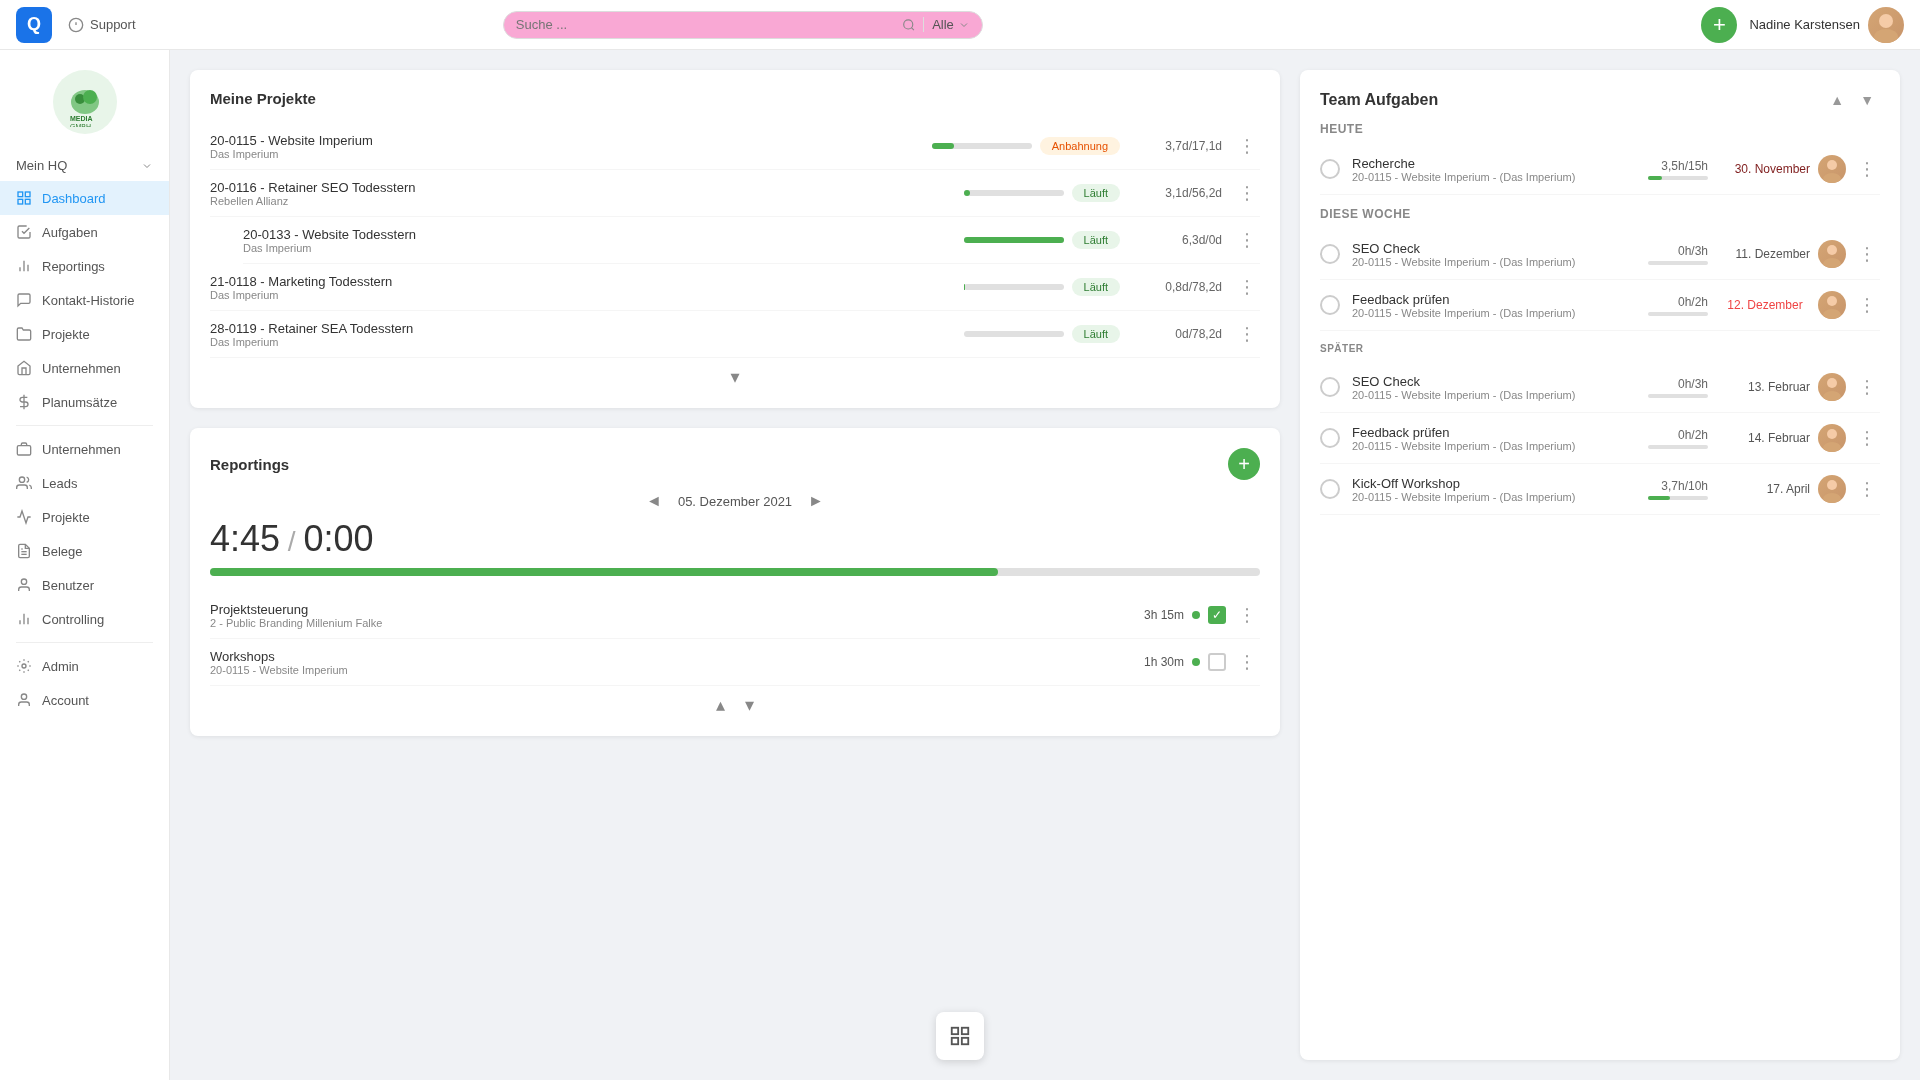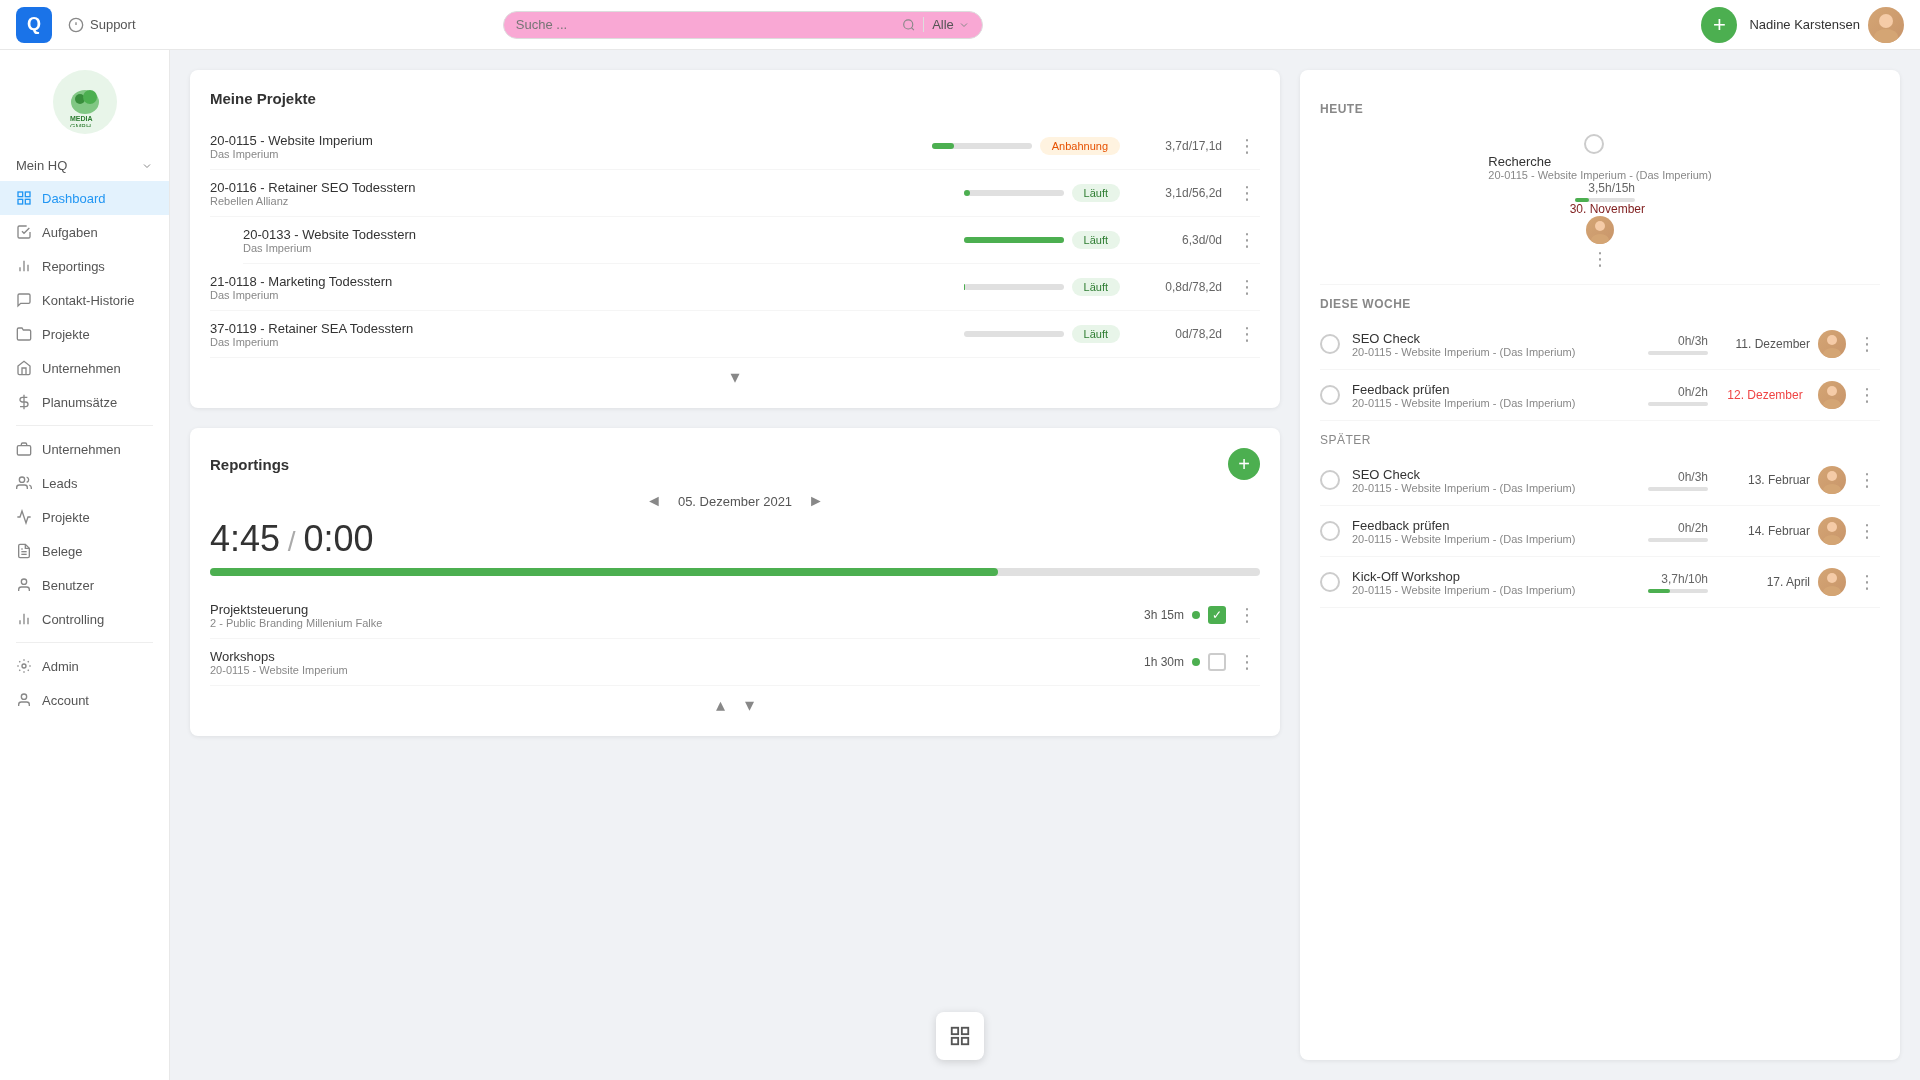--- a/index.html
+++ b/index.html
@@ -254,21 +254,21 @@
       <div style="width:100px;height:6px;background:#e0e0e0;border-radius:3px;">
         <div style="width:1%;height:100%;border-radius:3px;background:#4caf50;"></div>
       </div>
       <span style="padding:3px 12px;border-radius:12px;font-size:11px;font-weight:500;background:#e8f5e9;color:#2e7d32;">Läuft</span>
     </div>
     <div style="font-size:12px;color:#666;min-width:90px;text-align:right;margin:0 12px;">0,8d/78,2d</div>
     <div style="color:#999;cursor:pointer;padding:4px;font-size:18px;">⋮</div>
   </div>
           <div style="display: flex; align-items: center; padding: 8px 0px; border-bottom: 1px solid rgb(245, 245, 245);">
     <div style="flex:1;">
-      <div style="font-size:13px;font-weight:500;color:#333;">37-0119 - Retainer SEA Todesstern</div>
+      <div style="font-size:13px;font-weight:500;color:#333;">28-0119 - Retainer SEA Todesstern</div>
       <div style="font-size:11px;color:#888;">Das Imperium</div>
     </div>
     <div style="display:flex;align-items:center;gap:8px;">
       <div style="width:100px;height:6px;background:#e0e0e0;border-radius:3px;">
         <div style="width:0%;height:100%;border-radius:3px;background:#4caf50;"></div>
       </div>
       <span style="padding:3px 12px;border-radius:12px;font-size:11px;font-weight:500;background:#e8f5e9;color:#2e7d32;">Läuft</span>
     </div>
     <div style="font-size:12px;color:#666;min-width:90px;text-align:right;margin:0 12px;">0d/78,2d</div>
     <div style="color:#999;cursor:pointer;padding:4px;font-size:18px;">⋮</div>
@@ -325,25 +325,32 @@
 
       <div style="display:flex;justify-content:center;gap:20px;margin-top:8px;">
         <span style="color:#888;cursor:pointer;font-size:18px;">▴</span>
         <span style="color:#888;cursor:pointer;font-size:18px;">▾</span>
       </div>
     </div>
   </div>
 
   <div style="width:620px;flex-shrink:0;background:#f0f2f5;padding:20px 20px 20px 0;">
     <div style="background:#fff;border-radius:8px;padding:20px;box-shadow:0 1px 4px rgba(0,0,0,0.08);height:calc(100% - 0px);overflow-y:auto;">
+      <div style="display:flex;align-items:center;justify-content:space-between;margin-bottom:8px;">
+        <div style="font-size:16px;font-weight:600;color:#333;">Team Aufgaben</div>
+        <div style="display:flex;gap:4px;">
+          <span style="color:#999;cursor:pointer;padding:2px 6px;font-size:14px;">▲</span>
+          <span style="color:#999;cursor:pointer;padding:2px 6px;font-size:14px;">▼</span>
+        </div>
+      </div>
 
       <div id="team-tasks-container">
           <div>
             <div style="font-size: 12px; font-weight: 600; color: rgb(136, 136, 136); text-transform: uppercase; letter-spacing: 0.5px; margin: 12px 0px 8px;">Heute</div>
-            <div style="display: flex; align-items: center; padding: 10px 0px; border-bottom: 1px solid rgb(245, 245, 245); flex-direction: column;">
+            <div style="display: flex; align-items: center; padding: 10px 0px; border-bottom: 1px solid rgb(245, 245, 245);">
       <div style="width:20px;height:20px;border-radius:50%;border:2px solid #ccc;flex-shrink:0;margin-right:12px;cursor:pointer;"></div>
       <div style="flex:1;">
         <div style="font-size:13px;font-weight:500;color:#333;">Recherche</div>
         <div style="font-size:11px;color:#888;">20-0115 - Website Imperium - (Das Imperium)</div>
       </div>
       <div style="display:flex;flex-direction:column;align-items:flex-end;margin:0 12px;min-width:70px;">
         <span style="font-size:12px;color:#666;">3,5h/15h</span>
         <div style="width:60px;height:4px;background:#e0e0e0;border-radius:2px;margin-top:3px;">
           <div style="width:23%;height:100%;border-radius:2px;background:#4caf50;"></div>
         </div>
@@ -397,21 +404,21 @@
       <div style="width:28px;height:28px;border-radius:50%;background:linear-gradient(135deg,#d4a574,#c8956a);display:flex;align-items:center;justify-content:center;margin:0 8px;overflow:hidden;">
         <svg width="28" height="28" viewBox="0 0 28 28">
                   <circle cx="14" cy="10" r="5" fill="#f5cba7"></circle>
                   <ellipse cx="14" cy="24" rx="9" ry="6" fill="#d4a574"></ellipse>
                 </svg>
       </div>
       <div style="color:#999;cursor:pointer;padding:4px;font-size:18px;">⋮</div>
     </div>
           </div>
           <div>
-            <div style="font-size: 12px; font-weight: 400; color: rgb(136, 136, 136); text-transform: uppercase; letter-spacing: 0.5px; margin: 12px 0px 8px;">Später</div>
+            <div style="font-size: 10px; font-weight: 700; color: rgb(136, 136, 136); text-transform: uppercase; letter-spacing: 0.5px; margin: 12px 0px 8px;">Später</div>
             <div style="display: flex; align-items: center; padding: 10px 0px; border-bottom: 1px solid rgb(245, 245, 245);">
       <div style="width:20px;height:20px;border-radius:50%;border:2px solid #ccc;flex-shrink:0;margin-right:12px;cursor:pointer;"></div>
       <div style="flex:1;">
         <div style="font-size:13px;font-weight:500;color:#333;">SEO Check</div>
         <div style="font-size:11px;color:#888;">20-0115 - Website Imperium - (Das Imperium)</div>
       </div>
       <div style="display:flex;flex-direction:column;align-items:flex-end;margin:0 12px;min-width:70px;">
         <span style="font-size:12px;color:#666;">0h/3h</span>
         <div style="width:60px;height:4px;background:#e0e0e0;border-radius:2px;margin-top:3px;">
           <div style="width:0%;height:100%;border-radius:2px;background:#4caf50;"></div>

